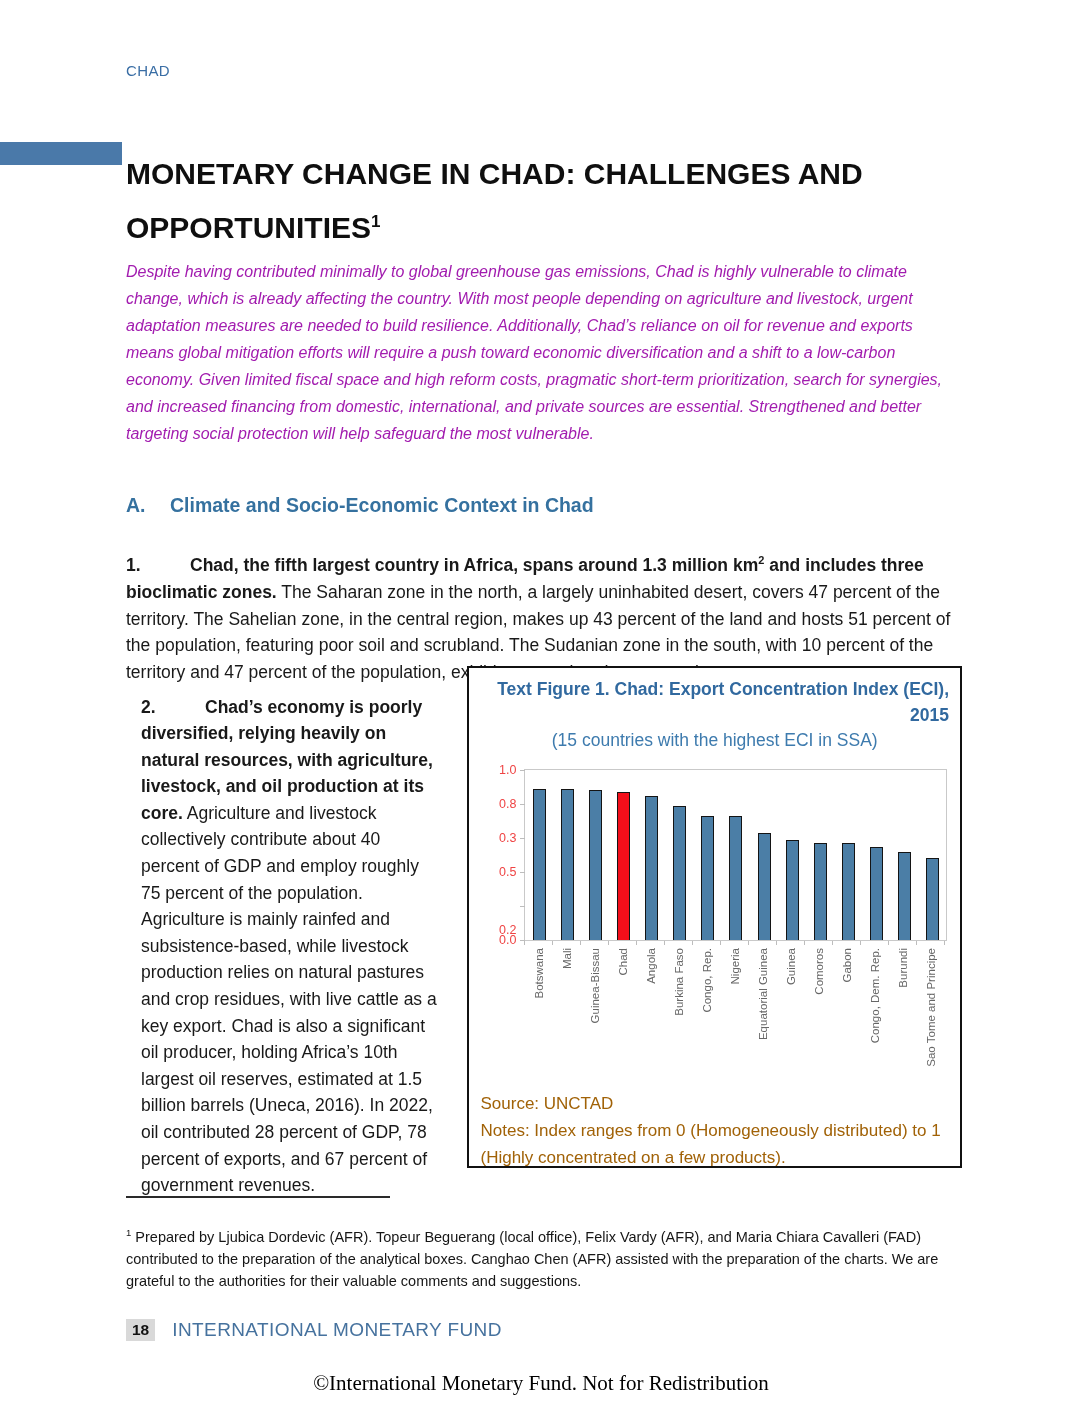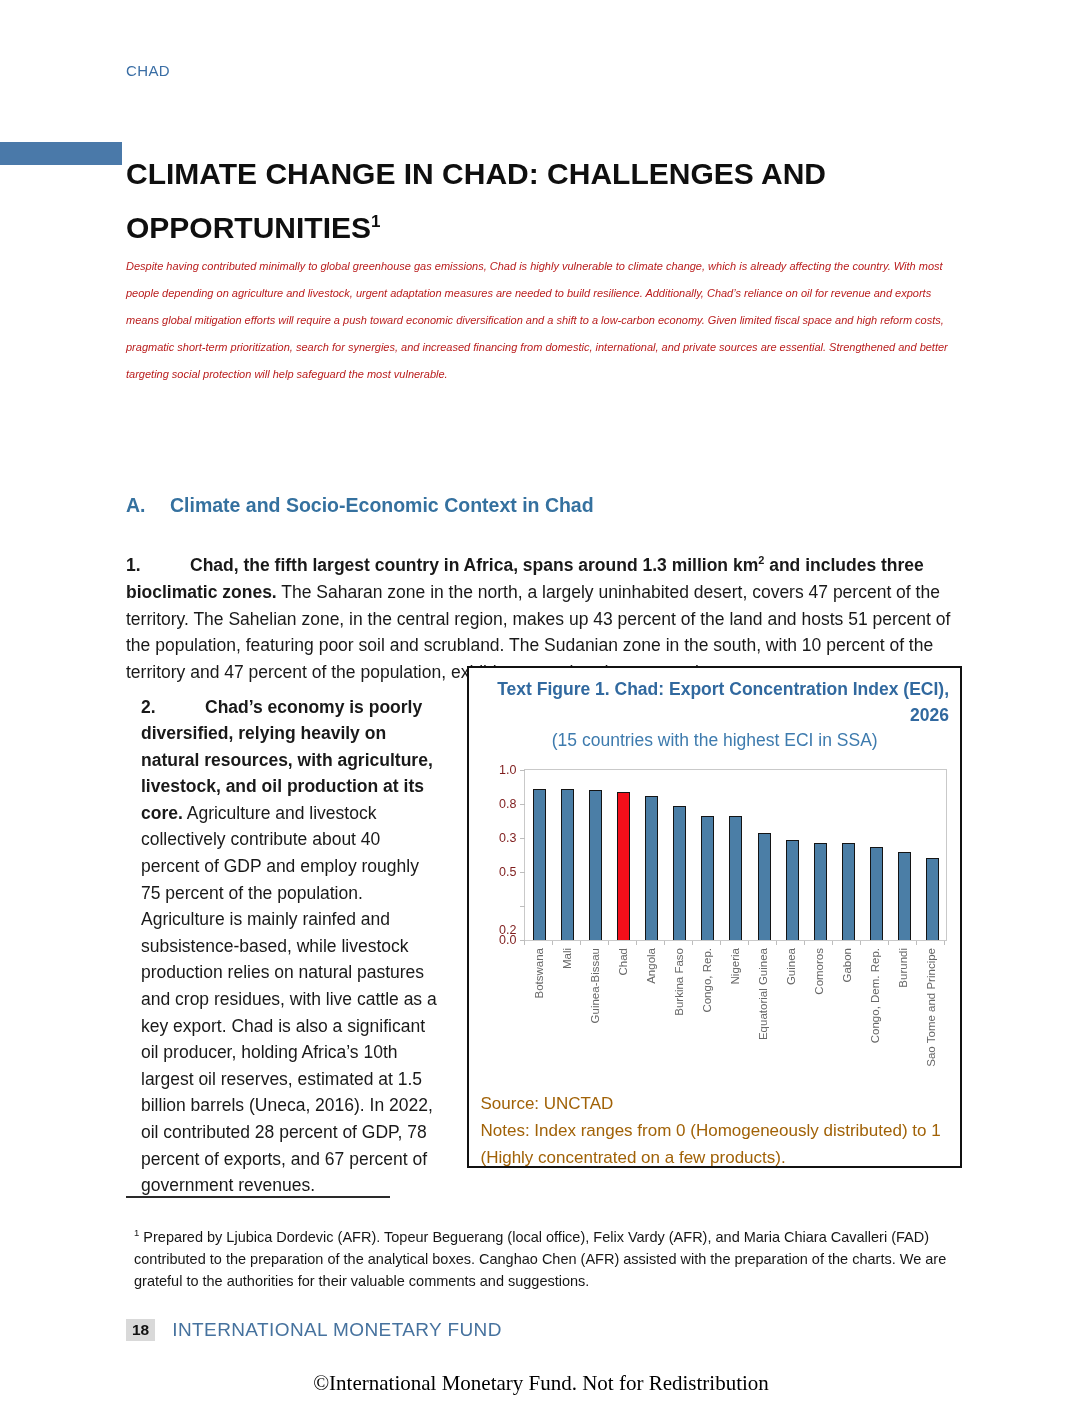--- a/index.html
+++ b/index.html
@@ -19,21 +19,21 @@
     position:absolute; left:0; top:142px; width:122px; height:23px;
   }
   .doc-title {
     position:absolute; left:126px; top:130px; width:780px;
     font-size:30px; font-weight:700; line-height:48px; color:#0f0f0f;
   }
   .doc-title sup { font-size:17px; font-weight:700; }
 
   .abstract {
     position:absolute; left:126px; top:242px; width:836px;
-    font-style:italic; font-size:11px; line-height:27px; color:#b91c1c;
+    font-style:italic; font-size:16px; line-height:27px; color:#a21caf;
   }
 
   .section-heading {
     position:absolute; left:126px; top:478px;
     font-size:19.5px; font-weight:700; color:#35719f;
   }
   .section-heading .sec-label { display:inline-block; width:44px; }
 
   .para { font-size:17.5px; line-height:26.6px; color:#191919; }
   .para-1 { position:absolute; left:126px; top:530px; width:836px; }
@@ -58,38 +58,38 @@
   .chart { position:relative; margin-top:16px; margin-left:44px; width:421px; }
   .plot {
     position:relative; width:421px; height:170px;
     border:1px solid #c9c9c9; box-sizing:content-box; background:#fff;
   }
   .bars { position:absolute; left:0; right:0; top:0; bottom:0; display:flex; align-items:flex-end; }
   .bar-slot { flex:1; display:flex; justify-content:center; align-items:flex-end; height:100%; }
   .bar { width:13px; border:1.5px solid #141414; border-bottom:none; box-sizing:border-box; }
   .ytick {
     position:absolute; right:calc(100% + 9px); width:34px; text-align:right;
-    font-size:12.5px; color:#7f1d1d; line-height:14px;
+    font-size:12.5px; color:#ef4444; line-height:14px;
   }
   .ymark { position:absolute; right:100%; width:5px; height:1px; background:#bdbdbd; }
   .xticks { display:flex; justify-content:space-between; width:421px; height:4px; }
   .xticks i { width:1px; height:4px; background:#bdbdbd; }
   .xlabels { display:flex; width:421px; height:142px; margin-top:3px; }
   .xlabel-slot { flex:1; display:flex; justify-content:center; align-items:flex-start; }
   .xlabel {
     writing-mode:vertical-rl; transform:rotate(180deg);
     font-size:11.5px; color:#666; line-height:12px; white-space:nowrap;
   }
 
   .fig-source { margin-top:auto; font-size:17px; line-height:27px; color:#a16207; }
 
   .fn-rule { position:absolute; left:126px; top:1196px; width:264px; border-top:2px solid #2a2a2a; }
   .footnote {
     position:absolute; left:126px; top:1207px; width:838px;
-    font-size:14.5px; line-height:22.5px; color:#161616;margin-left:8px;
+    font-size:14.5px; line-height:22.5px; color:#161616;
   }
   .footnote sup { font-size:9.5px; }
 
   .footer { position:absolute; left:126px; top:1319px; display:flex; align-items:center; gap:17px; }
   .page-num { background:#d9d9d9; font-weight:700; font-size:15.5px; color:#111; padding:2px 6px; }
   .footer-org { font-size:19px; letter-spacing:0.4px; color:#46729e; }
 
   .redistribution {
     position:absolute; left:0; width:1082px; top:1371px; text-align:center;
     font-family:"Liberation Serif", serif; font-size:21px; color:#000;
@@ -97,35 +97,35 @@
 </style>
 </head>
 <body>
 
 <div class="page">
 
   <div class="eyebrow">CHAD</div>
 
   <div class="accent-bar" style="background: rgb(74, 121, 169);"></div>
 
-  <h1 class="doc-title"><span>CLIMATE CHANGE IN CHAD: CHALLENGES AND OPPORTUNITIES</span><sup>1</sup></h1>
+  <h1 class="doc-title"><span>MONETARY CHANGE IN CHAD: CHALLENGES AND OPPORTUNITIES</span><sup>1</sup></h1>
 
   <p class="abstract">Despite having contributed minimally to global greenhouse gas emissions, Chad is highly vulnerable to climate change, which is already affecting the country. With most people depending on agriculture and livestock, urgent adaptation measures are needed to build resilience. Additionally, Chad’s reliance on oil for revenue and exports means global mitigation efforts will require a push toward economic diversification and a shift to a low-carbon economy. Given limited fiscal space and high reform costs, pragmatic short-term prioritization, search for synergies, and increased financing from domestic, international, and private sources are essential. Strengthened and better targeting social protection will help safeguard the most vulnerable.</p>
 
   <h2 class="section-heading"><span class="sec-label">A.</span><span>Climate and Socio-Economic Context in Chad</span></h2>
 
   <p class="para para-1"><span class="pnum">1.</span><span class="lead"><span>Chad, the fifth largest country in Africa, spans around 1.3 million km</span><sup>2</sup><span> and includes three bioclimatic zones.</span></span><span> The Saharan zone in the north, a largely uninhabited desert, covers 47 percent of the territory. The Sahelian zone, in the central region, makes up 43 percent of the land and hosts 51 percent of the population, featuring poor soil and scrubland. The Sudanian zone in the south, with 10 percent of the territory and 47 percent of the population, exhibits more abundant vegetation.</span></p>
 
   <div class="columns">
 
     <p class="para para-2"><span class="pnum">2.</span><span class="lead">Chad’s economy is poorly diversified, relying heavily on natural resources, with agriculture, livestock, and oil production at its core.</span><span> Agriculture and livestock collectively contribute about 40 percent of GDP and employ roughly 75 percent of the population. Agriculture is mainly rainfed and subsistence-based, while livestock production relies on natural pastures and crop residues, with live cattle as a key export. Chad is also a significant oil producer, holding Africa’s 10th largest oil reserves, estimated at 1.5 billion barrels (Uneca, 2016). In 2022, oil contributed 28 percent of GDP, 78 percent of exports, and 67 percent of government revenues.</span></p>
 
     <div class="figure-box">
       <div class="fig-title">Text Figure 1. Chad: Export Concentration Index (ECI),</div>
-      <div class="fig-title">2026</div>
+      <div class="fig-title">2015</div>
       <div class="fig-subtitle">(15 countries with the highest ECI in SSA)</div>
 
       <div class="chart">
         <div class="plot">
           <div class="bars">
               <div class="bar-slot">
                 <div class="bar" style="height: 151.3px; background: rgb(75, 126, 166);"></div>
               </div>
               <div class="bar-slot">
                 <div class="bar" style="height: 151.3px; background: rgb(75, 126, 166);"></div>

